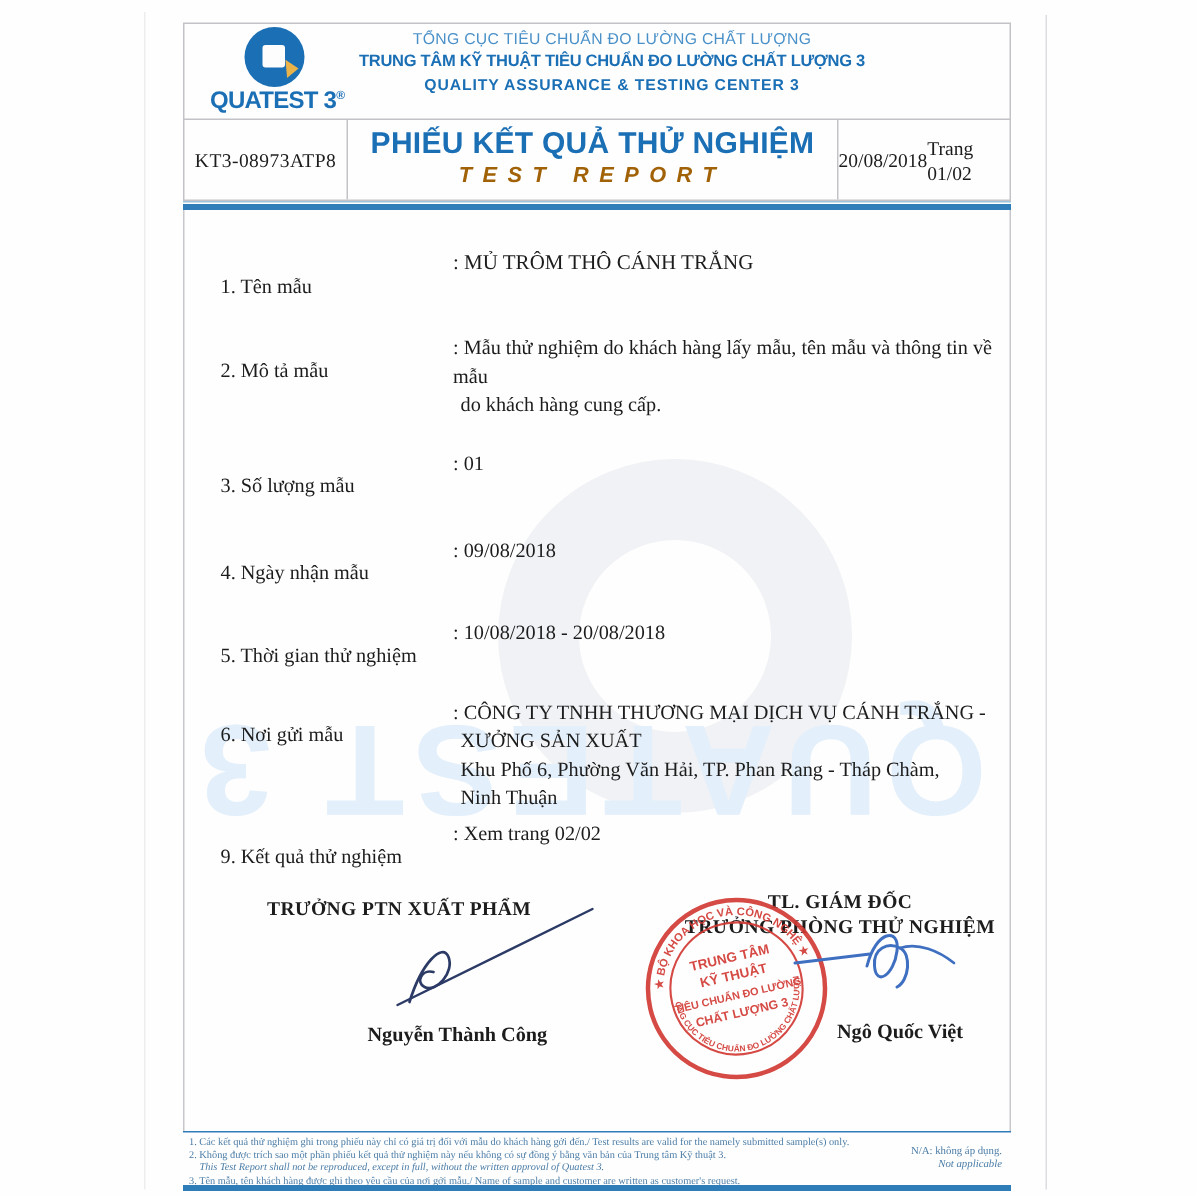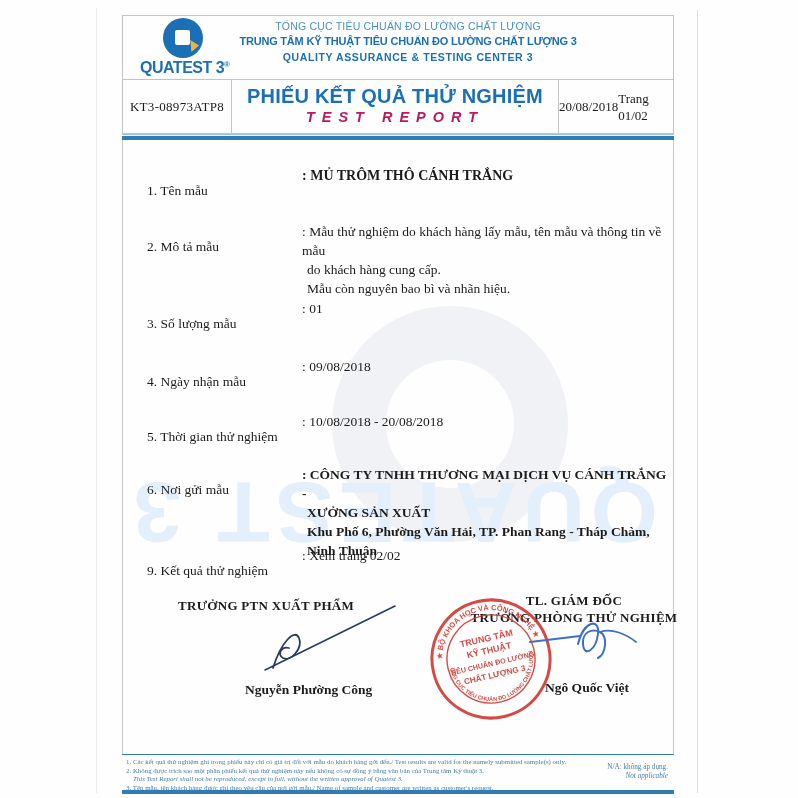--- a/index.html
+++ b/index.html
@@ -37,36 +37,36 @@
   .hdr-l1{font-size:10.5px;color:#4a90c8;letter-spacing:0.2px;white-space:nowrap;}
   .hdr-l2{font-size:11px;font-weight:bold;margin-top:3px;letter-spacing:-0.2px;white-space:nowrap;}
   .hdr-l3{font-size:10.5px;font-weight:bold;margin-top:4px;letter-spacing:0.6px;white-space:nowrap;}
 
   
   .title-row{left:122px;top:80px;width:552px;height:54px;border:1px solid #c3c3c7;border-top:none;box-sizing:border-box;display:flex;}
   .cell-no{width:108px;border-right:1px solid #c3c3c7;display:flex;align-items:center;justify-content:center;font-size:13px;letter-spacing:0.3px;}
   .cell-title{flex:1;border-right:1px solid #c3c3c7;text-align:center;padding-top:5px;}
   .cell-date{width:114px;display:flex;align-items:center;justify-content:center;font-size:13px;line-height:17px;}
   .t-vi{font-family:"Liberation Sans", sans-serif;font-weight:bold;color:#1b6fb5;font-size:20px;letter-spacing:0.2px;white-space:nowrap;}
-  .t-en{font-family:"Liberation Sans", sans-serif;font-weight:bold;font-style:italic;color:#be185d;font-size:14.5px;letter-spacing:7px;margin-top:1px;white-space:nowrap;}
+  .t-en{font-family:"Liberation Sans", sans-serif;font-weight:bold;font-style:italic;color:#a16207;font-size:14.5px;letter-spacing:7px;margin-top:1px;white-space:nowrap;}
   .blue-rule{left:122px;top:134px;width:552px;height:6px;border-top:1px solid #9cc2dc;box-sizing:border-box;}
   .blue-rule .thick{margin-top:1px;height:3.5px;background:#2e7cb8;}
 
   
   .content-box{left:122px;top:140px;width:552px;height:614px;border-left:1px solid #c8c8cc;border-right:1px solid #c8c8cc;box-sizing:border-box;}
 
   .frow{position:absolute;left:147px;width:510px;font-size:13.5px;line-height:19px;}
   .frow .lbl{position:absolute;left:0;top:15px;white-space:nowrap;}
   .frow .val{position:absolute;left:155px;top:0;width:370px;}
-  .bold{font-weight:bold;}
+  .bold{font-weight:normal;}
 
   
   .sig-title{font-size:13px;font-weight:bold;letter-spacing:0.3px;white-space:nowrap;}
   .sig-name{font-size:13.5px;font-weight:bold;white-space:nowrap;}
-  .sig-right-wrap{left:444px;top:592px;width:260px;text-align:center;}
+  .sig-right-wrap{left:430px;top:592px;width:260px;text-align:center;}
   .sig-right-wrap .sig-title{display:block;line-height:17px;}
 
   
   .stamp{left:428px;top:596px;width:126px;height:126px;transform:rotate(-13deg);opacity:0.92;}
 
   
   .footer-box{left:122px;top:754px;width:552px;height:39px;border-top:1.5px solid #2e7cb8;box-sizing:border-box;}
   .footer-notes{left:126px;top:758px;width:455px;font-size:6.9px;line-height:8.6px;color:#4a7ca6;font-family:"Liberation Serif", serif;}
   .footer-notes .en{font-style:italic;padding-left:7px;}
   .footer-na{left:556px;top:763px;width:112px;text-align:right;font-size:7.2px;line-height:9px;color:#4a7ca6;}
@@ -118,21 +118,20 @@
 <div class="abs frow" style="top:166px;">
   <span class="lbl">1. Tên mẫu</span>
   <span class="val bold" style="font-size:14px;">: MỦ TRÔM THÔ CÁNH TRẮNG</span>
 </div>
 
 <div class="abs frow" style="top:222px;">
   <span class="lbl">2. Mô tả mẫu</span>
   <span class="val">
     <span>: Mẫu thử nghiệm do khách hàng lấy mẫu, tên mẫu và thông tin về mẫu</span><br>
     <span style="padding-left:5px;">do khách hàng cung cấp.</span><br>
-    <span style="padding-left:5px;">Mẫu còn nguyên bao bì và nhãn hiệu.</span>
   </span>
 </div>
 
 <div class="abs frow" style="top:299px;">
   <span class="lbl">3. Số lượng mẫu</span>
   <span class="val">: 01</span>
 </div>
 
 <div class="abs frow" style="top:357px;">
   <span class="lbl">4. Ngày nhận mẫu</span>
@@ -157,21 +156,21 @@
 <div class="abs frow" style="top:546px;">
   <span class="lbl">9. Kết quả thử nghiệm</span>
   <span class="val">: Xem trang 02/02</span>
 </div>
 
 <div class="abs sig-title" style="left:178px;top:598px;">TRƯỞNG PTN XUẤT PHẨM</div>
 <svg class="abs" style="left:235px;top:598px;" width="175" height="90" viewBox="0 0 175 90">
   <path d="M 30,72 L 160,8" stroke="#2c3a66" stroke-width="1.6" fill="none" stroke-linecap="round"></path>
   <path d="M 38,70 C 46,44 60,30 64,40 C 68,50 56,64 48,60 C 42,57 46,48 54,50" stroke="#2c3a66" stroke-width="1.8" fill="none" stroke-linecap="round"></path>
 </svg>
-<div class="abs sig-name" style="left:245px;top:682px;">Nguyễn Phường Công</div>
+<div class="abs sig-name" style="left:245px;top:682px;">Nguyễn Thành Công</div>
 
 <div class="abs sig-right-wrap">
   <span class="sig-title">TL. GIÁM ĐỐC</span>
   <span class="sig-title">TRƯỞNG PHÒNG THỬ NGHIỆM</span>
 </div>
 
 <svg class="abs stamp" width="126" height="126" viewBox="0 0 126 126">
   <defs>
     <path id="arcTop" d="M 14,63 A 49,49 0 0 1 112,63" fill="none"></path>
     <path id="arcBottom" d="M 21,63 A 42,42 0 0 0 105,63" fill="none"></path>
@@ -188,21 +187,21 @@
   <text x="63" y="57" text-anchor="middle" font-family="Liberation Sans, sans-serif" font-size="9" font-weight="bold" fill="#d23b35">KỸ THUẬT</text>
   <text x="63" y="70" text-anchor="middle" font-family="Liberation Sans, sans-serif" font-size="7.2" font-weight="bold" fill="#d23b35">TIÊU CHUẨN ĐO LƯỜNG</text>
   <text x="63" y="82" text-anchor="middle" font-family="Liberation Sans, sans-serif" font-size="8.2" font-weight="bold" fill="#d23b35">CHẤT LƯỢNG 3</text>
 </svg>
 
 <svg class="abs" style="left:528px;top:612px;" width="115" height="60" viewBox="0 0 115 60">
   <path d="M 2,30 L 52,24" stroke="#3f6fc0" stroke-width="2" fill="none" stroke-linecap="round"></path>
   <path d="M 50,32 C 56,8 72,6 70,22 C 68,38 56,46 55,32 C 54,20 64,16 72,20 C 80,24 78,42 70,46" stroke="#3f6fc0" stroke-width="2" fill="none" stroke-linecap="round"></path>
   <path d="M 72,20 C 84,16 98,22 108,30" stroke="#3f6fc0" stroke-width="1.8" fill="none" stroke-linecap="round"></path>
 </svg>
-<div class="abs sig-name" style="left:545px;top:680px;">Ngô Quốc Việt</div>
+<div class="abs sig-name" style="left:558px;top:680px;">Ngô Quốc Việt</div>
 
 <div class="abs footer-box"></div>
 <div class="abs footer-notes">
   <div>1. Các kết quả thử nghiệm ghi trong phiếu này chỉ có giá trị đối với mẫu do khách hàng gởi đến./ Test results are valid for the namely submitted sample(s) only.</div>
   <div>2. Không được trích sao một phần phiếu kết quả thử nghiệm này nếu không có sự đồng ý bằng văn bản của Trung tâm Kỹ thuật 3.</div>
   <div class="en">This Test Report shall not be reproduced, except in full, without the written approval of Quatest 3.</div>
   <div>3. Tên mẫu, tên khách hàng được ghi theo yêu cầu của nơi gởi mẫu./ Name of sample and customer are written as customer's request.</div>
 </div>
 <div class="abs footer-na">
   <div>N/A: không áp dụng.</div>

